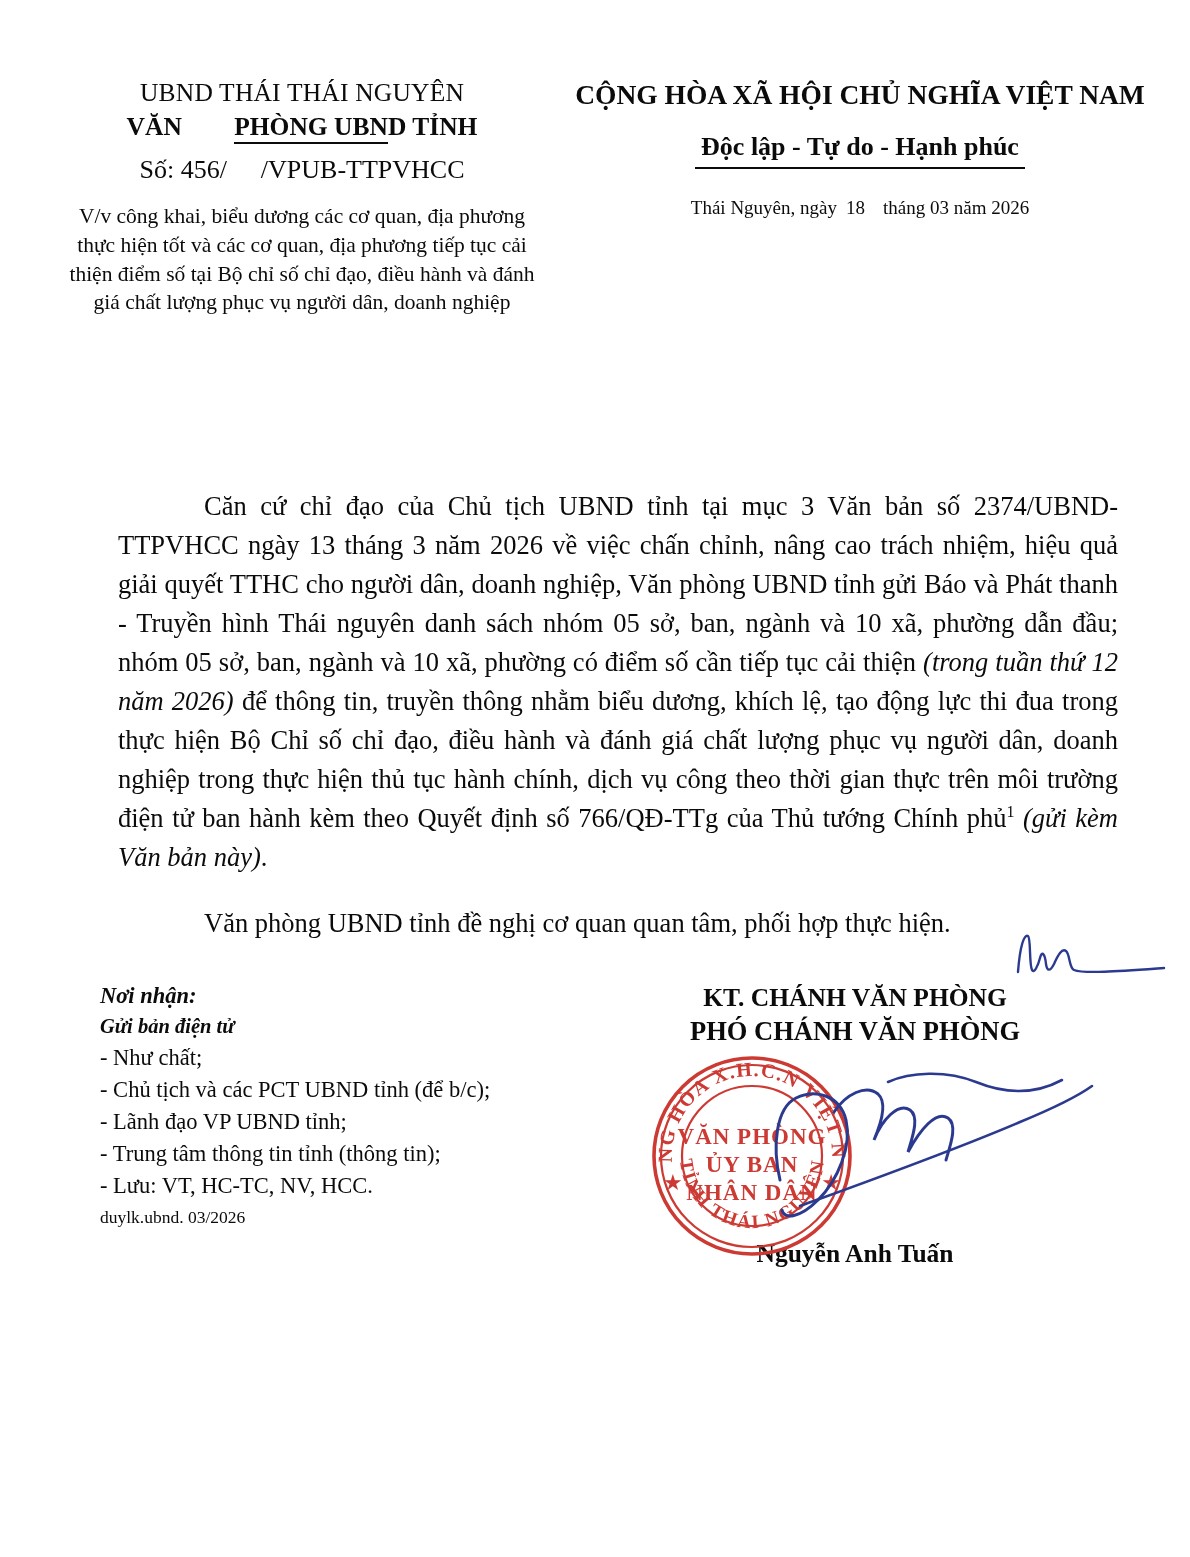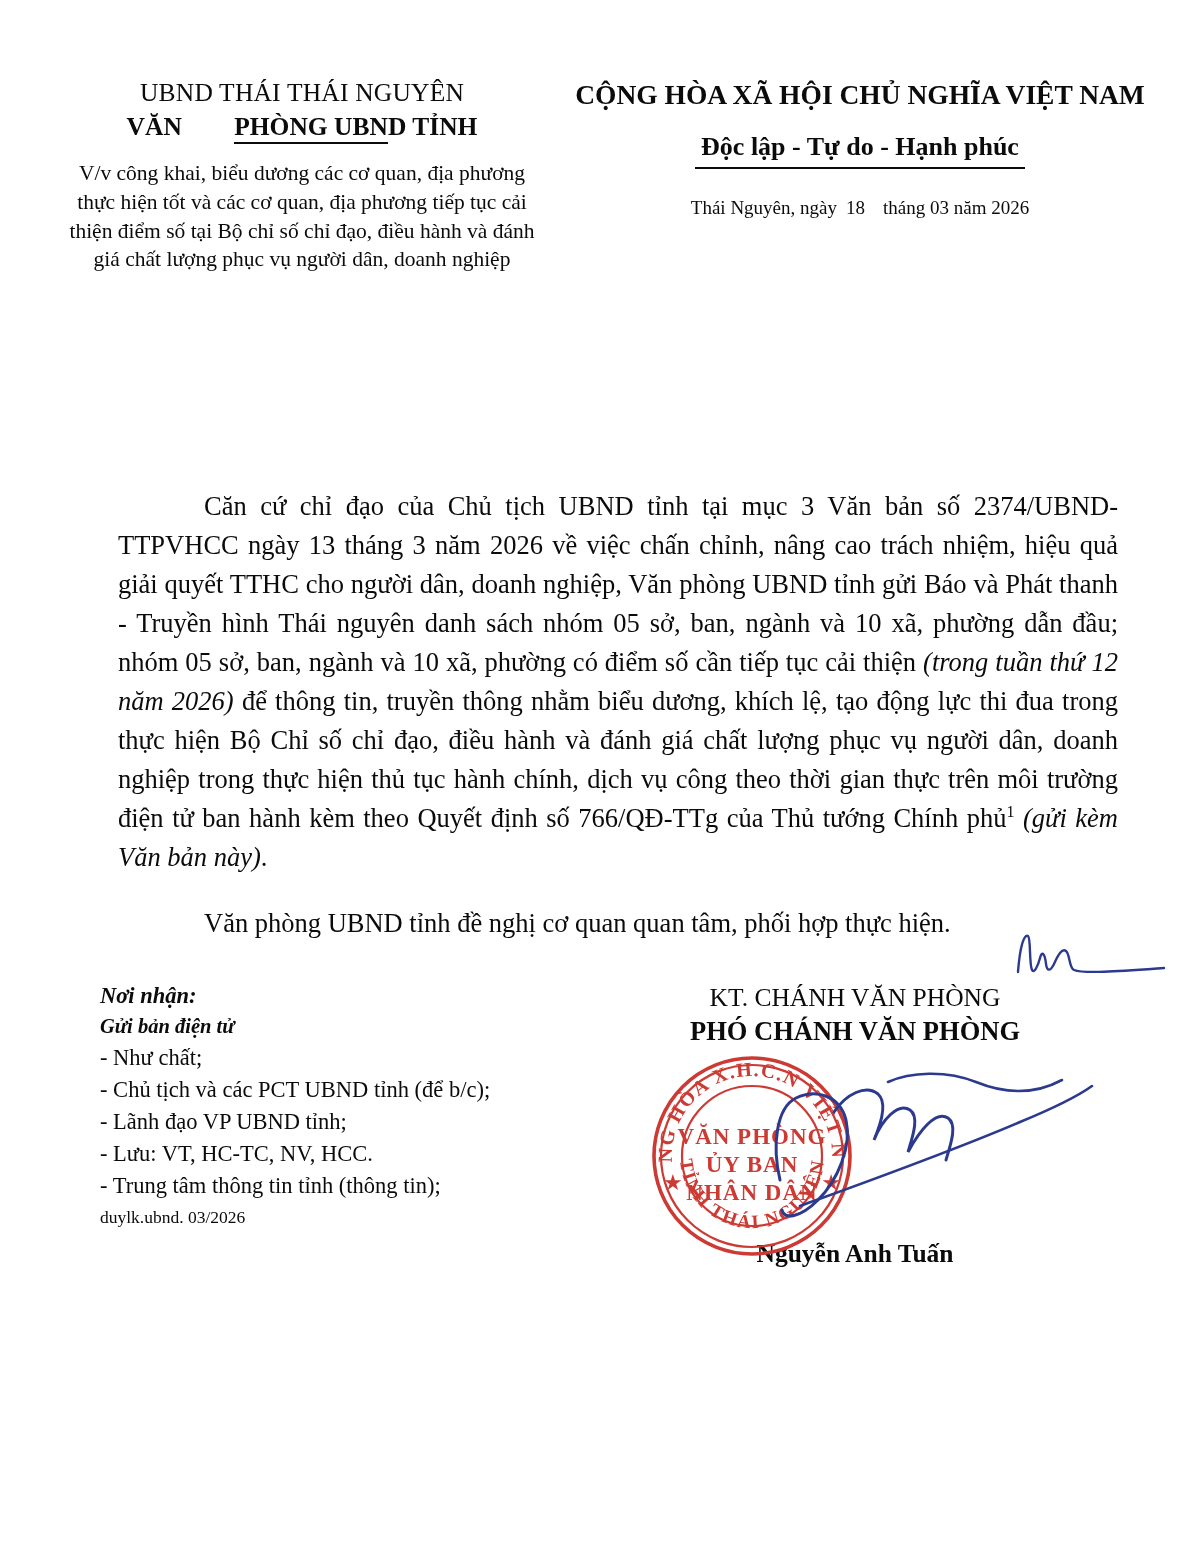--- a/index.html
+++ b/index.html
@@ -170,21 +170,21 @@
   }
 
   .sign-block {
     position: absolute;
     top: 983px;
     left: 620px;
     width: 470px;
     text-align: center;
   }
   .sign-title {
-    font-weight: normal;
+    font-weight: bold;
     font-size: 25.5px;
     line-height: 1.2;
     white-space: nowrap;
   }
   .sign-title2 {
     font-weight: bold;
     font-size: 26.5px;
     line-height: 1.2;
     margin-top: 2px;
     white-space: nowrap;
@@ -227,20 +227,21 @@
 </head>
 <body>
 
 <div class="page">
 
   <div class="header">
 
     <div class="hdr-left">
       <div class="org-line1">UBND THÁI THÁI NGUYÊN</div>
       <div class="org-line2"><span>VĂN </span><span class="ul">PHÒNG UBN</span><span>D TỈNH</span></div>
+      <div class="doc-number"><span>Số:</span>&nbsp;<span>456/</span><span class="gap"></span><span>/VPUB-TTPVHCC</span></div>
       <div class="subject">V/v công khai, biểu dương các cơ quan, địa phương thực hiện tốt và các cơ quan, địa phương tiếp tục cải thiện điểm số tại Bộ chỉ số chỉ đạo, điều hành và đánh giá chất lượng phục vụ người dân, doanh nghiệp</div>
     </div>
 
     <div class="hdr-right">
       <div class="nation">CỘNG HÒA XÃ HỘI CHỦ NGHĨA VIỆT NAM</div>
       <div class="motto-wrap">
         <span class="motto">Độc lập - Tự do - Hạnh phúc</span>
       </div>
       <div class="place-date"><span>Thái Nguyên, ngày</span><span class="sp"></span><span>18</span><span class="sp"></span><span class="sp"></span><span>tháng</span>&nbsp;<span>03</span>&nbsp;<span>năm</span>&nbsp;<span>2026</span></div>
     </div>
@@ -259,22 +260,22 @@
     </svg>
   </div>
 
   <div class="recipients-block">
     <div class="noi-nhan">Nơi nhận:</div>
     <div class="send-mode">Gửi bản điện tử</div>
     <ul class="rlist">
       <li>- Như chất;</li>
       <li>- Chủ tịch và các PCT UBND tỉnh (để b/c);</li>
       <li>- Lãnh đạo VP UBND tỉnh;</li>
+      <li>- Trung tâm thông tin tỉnh (thông tin);</li>
       <li>- Lưu: VT, HC-TC, NV, HCC.</li>
-      <li>- Trung tâm thông tin tỉnh (thông tin);</li>
     </ul>
     <div class="drafter">duylk.ubnd. 03/2026</div>
   </div>
 
   <div class="sign-block">
     <div class="sign-title">KT. CHÁNH VĂN PHÒNG</div>
     <div class="sign-title2">PHÓ CHÁNH VĂN PHÒNG</div>
     <div class="signer-name">Nguyễn Anh Tuấn</div>
   </div>
 

